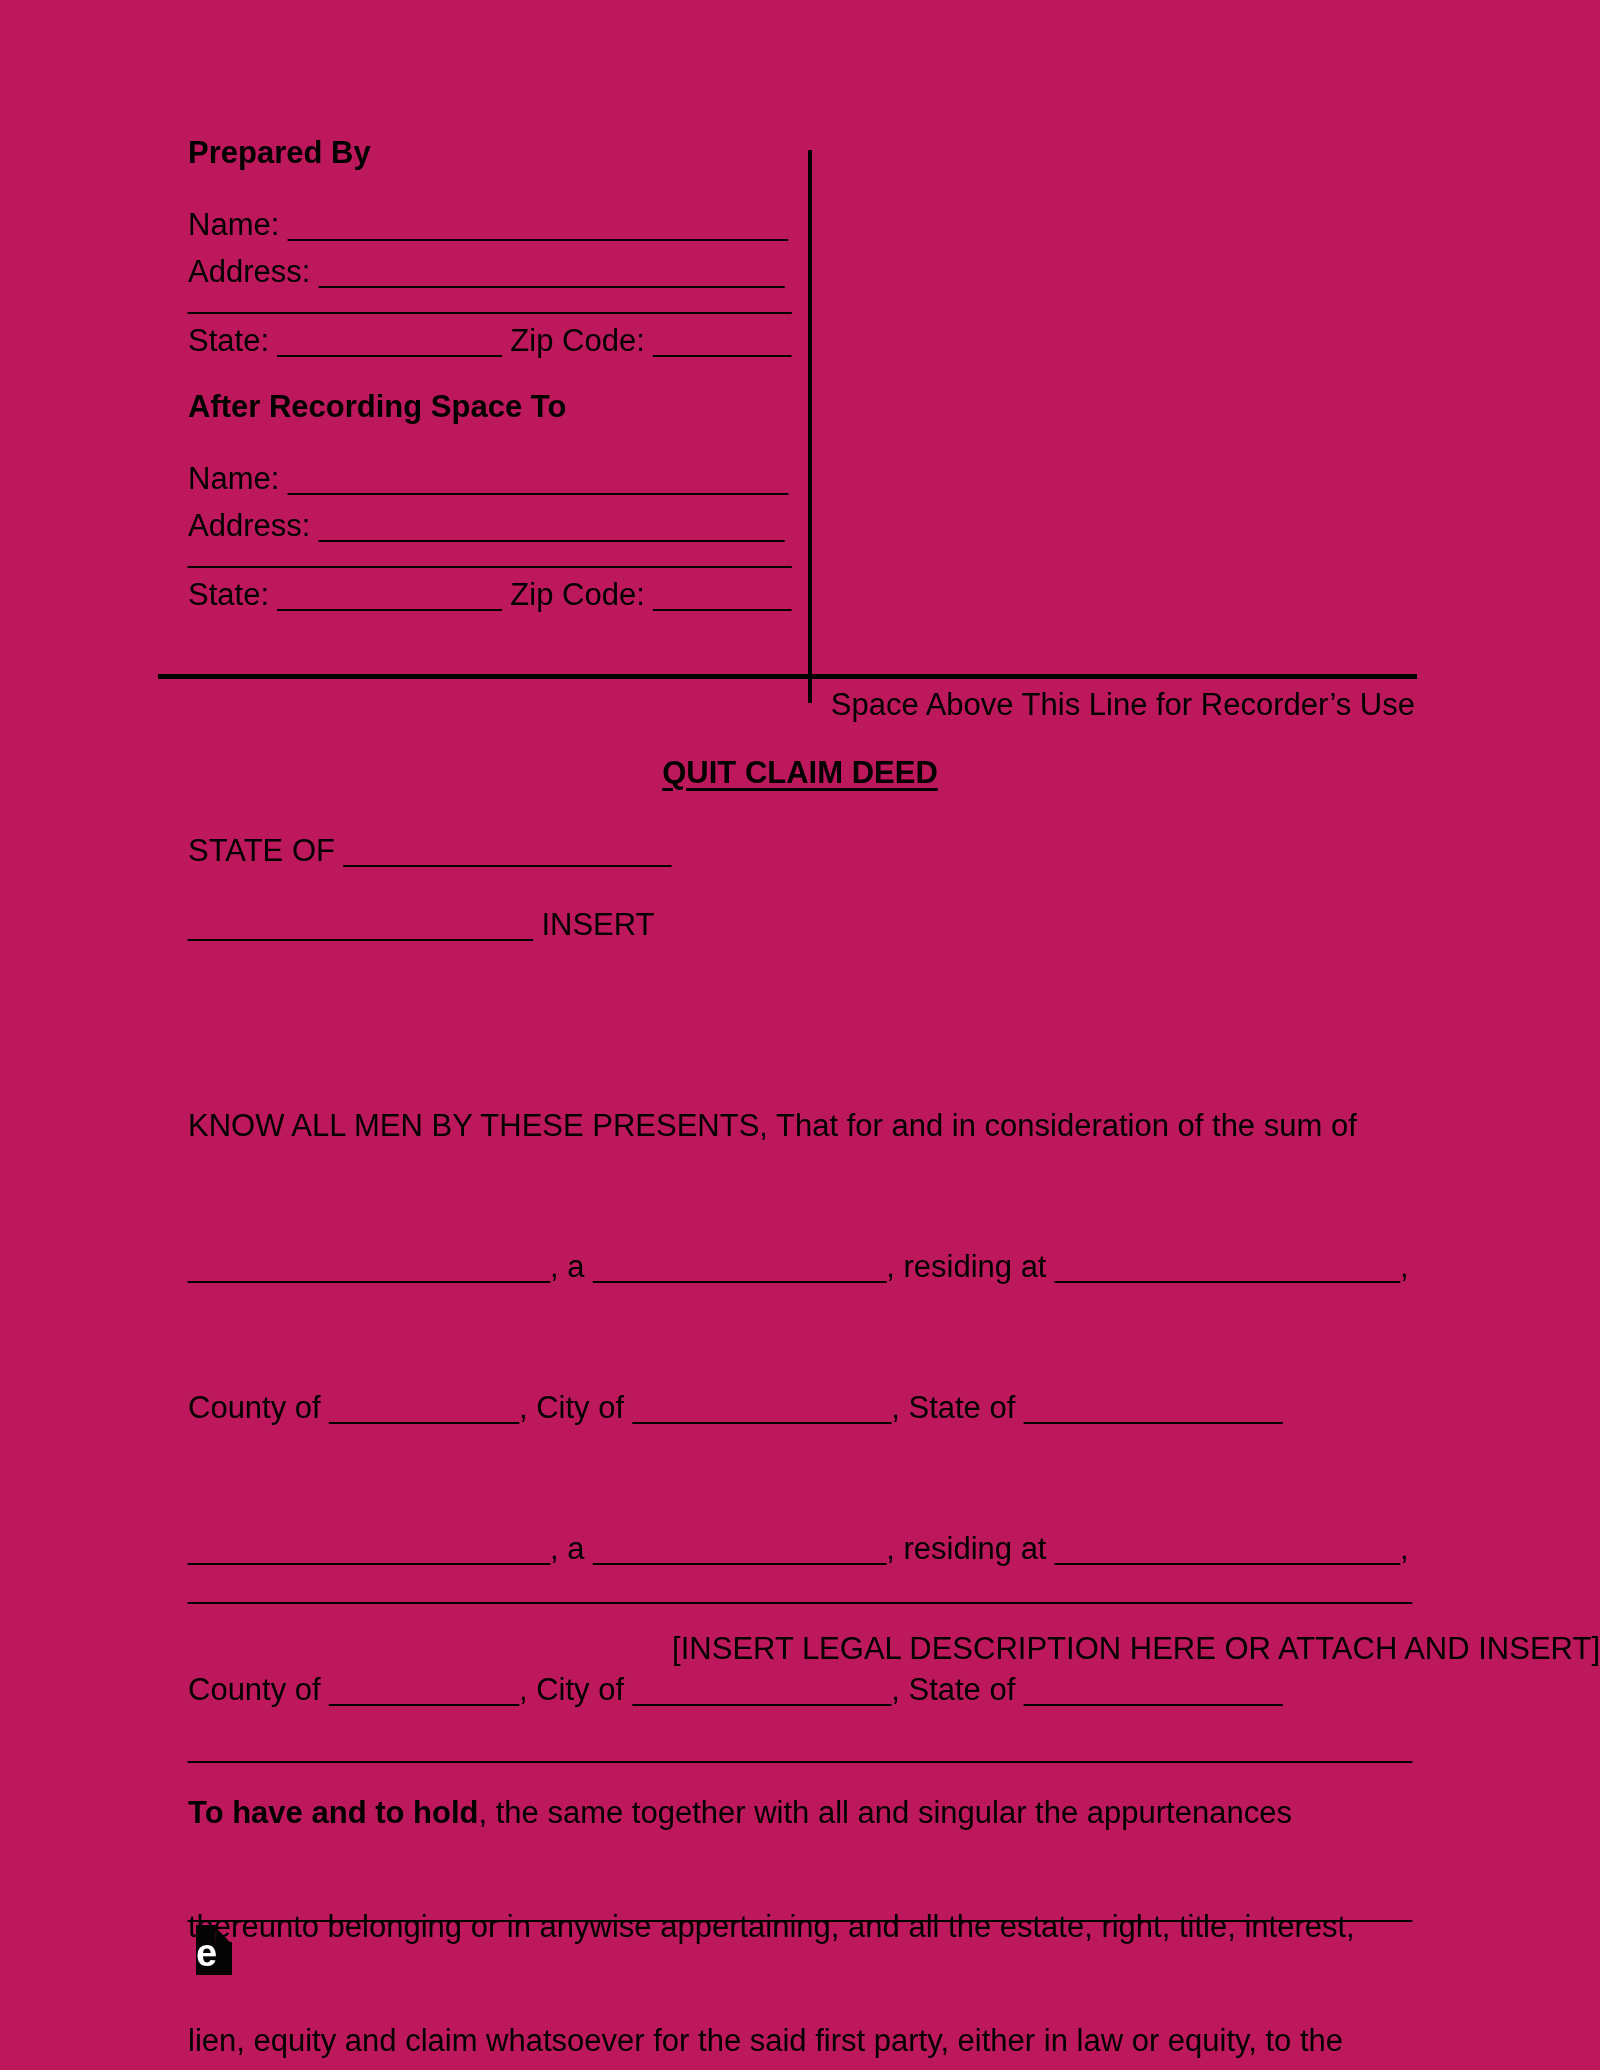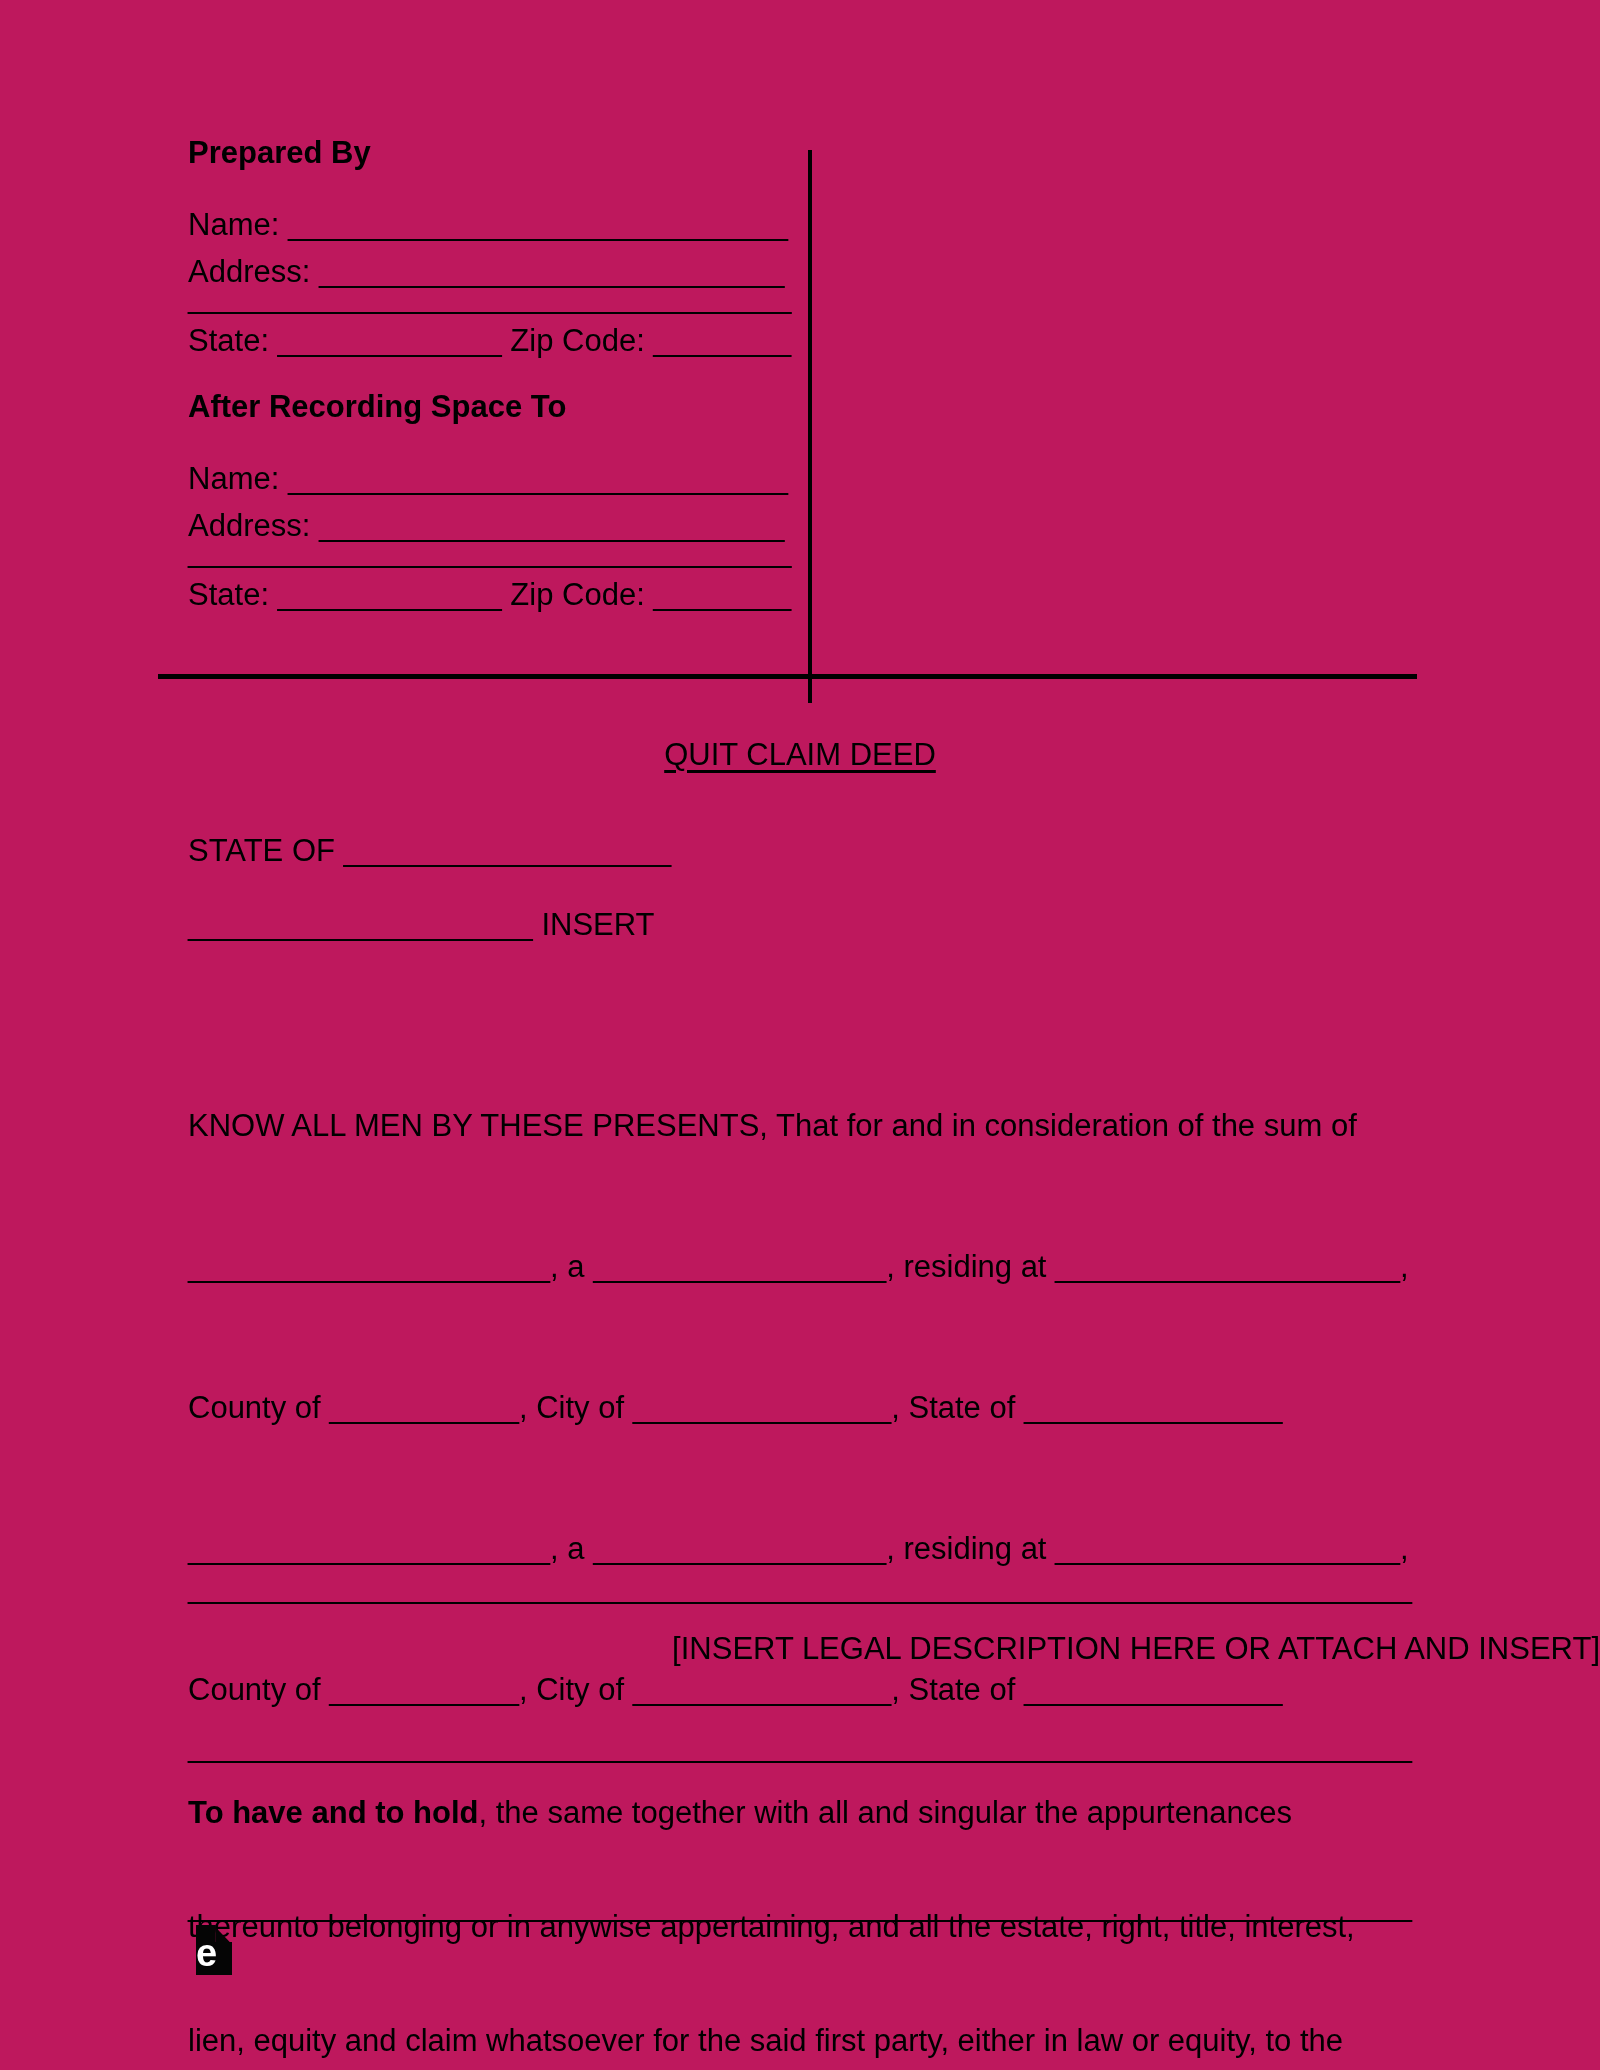--- a/index.html
+++ b/index.html
@@ -43,22 +43,22 @@
     white-space: nowrap;
   }
 
   .centered {
     position: absolute;
     left: 0; width: 1600px;
     text-align: center;
     white-space: pre;
   }
   .doc-title {
-    top: 736px;
-    font-weight: normal;
+    top: 754px;
+    font-weight: bold;
     text-decoration: underline;
     text-decoration-thickness: 3px;
     text-underline-offset: 5px;
   }
   .legal-caption { top: 1630px; font-weight: normal; text-align: right; }
 
   .body-par {
     position: absolute;
     left: 188px; top: 1008px;
     width: 1260px;
@@ -115,20 +115,21 @@
 
   <div class="abs row-left heading" style="top:388px">After Recording Space To</div>
   <div class="abs row-left" style="top:460px">Name: _____________________________</div>
   <div class="abs row-left" style="top:507px">Address: ___________________________</div>
   <div class="abs row-left" style="top:533px">___________________________________</div>
   <div class="abs row-left" style="top:576px">State: _____________ Zip Code: ________</div>
 
   <div class="vline"></div>
   <div class="hline"></div>
 
+  <div class="recorder-note">Space Above This Line for Recorder’s Use</div>
 
   <div class="centered doc-title">QUIT CLAIM DEED</div>
 
   <div class="abs row-left" style="top:832px">STATE OF ___________________</div>
   <div class="abs row-left" style="top:906px">____________________ INSERT</div>
 
   <div class="body-par">
     <div>KNOW ALL MEN BY THESE PRESENTS, That for and in consideration of the sum of</div>
     <div>_____________________, a _________________, residing at ____________________,</div>
     <div>County of ___________, City of _______________, State of _______________</div>

